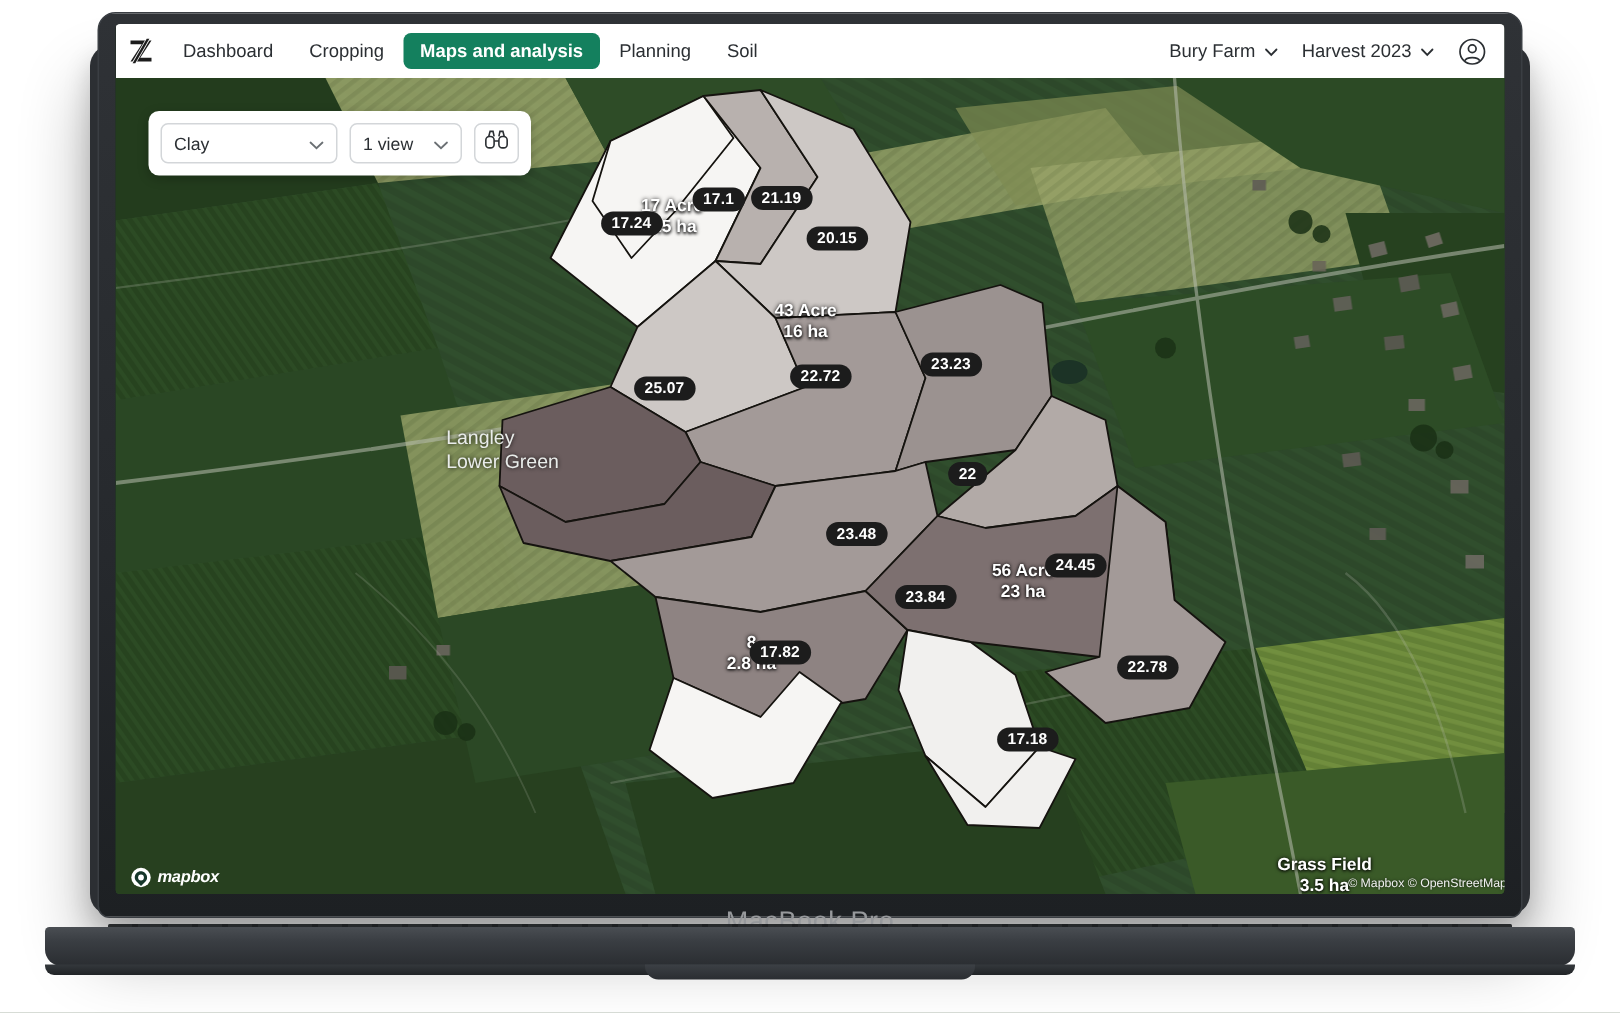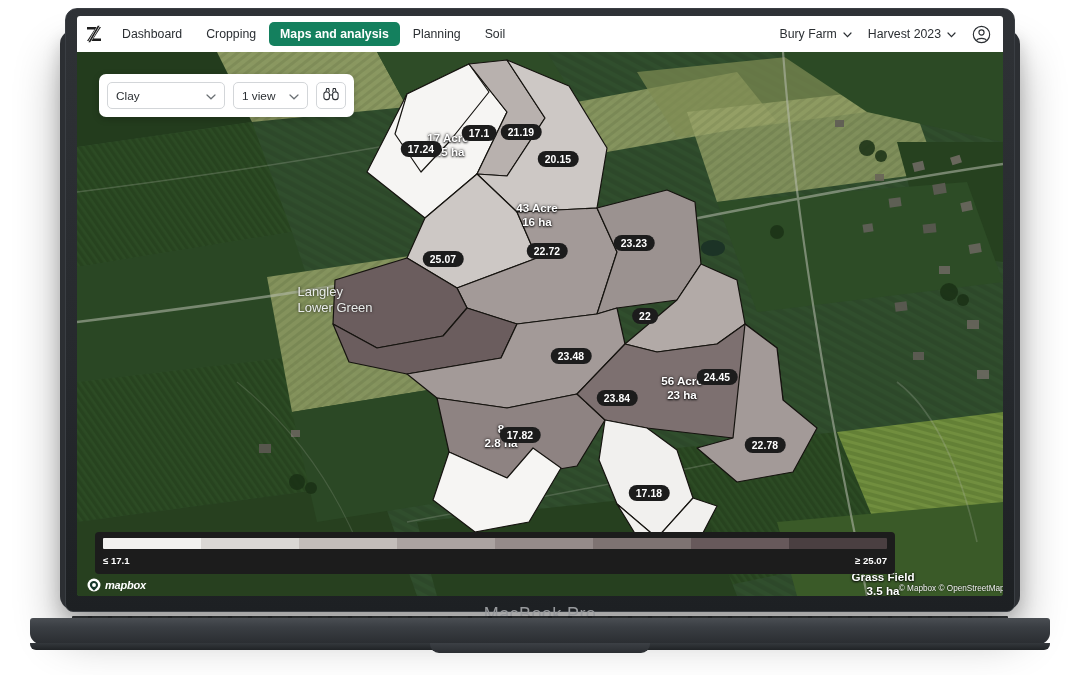--- a/index.html
+++ b/index.html
@@ -406,38 +406,22 @@
       <div class="pill" style="left:481px; top:107px;">20.15</div>
       <div class="pill" style="left:557px; top:155px;margin-top:36px;">23.23</div>
       <div class="pill" style="left:470px; top:199px;">22.72</div>
       <div class="pill" style="left:366px; top:207px;">25.07</div>
       <div class="pill" style="left:494px; top:304px;">23.48</div>
       <div class="pill" style="left:568px; top:264px;">22</div>
       <div class="pill" style="left:540px; top:346px;">23.84</div>
       <div class="pill" style="left:640px; top:325px;">24.45</div>
       <div class="pill" style="left:688px; top:383px;margin-top:10px;">22.78</div>
       <div class="pill" style="left:443px; top:383px;">17.82</div>
-      <div class="pill" style="left:572px; top:441px;">17.18</div>
-
-      <div class="legend">
-        <div class="ramp" id="ramp">
-            <div style="background: rgb(242, 241, 239);"></div>
-            <div style="background: rgb(218, 215, 212);"></div>
-            <div style="background: rgb(195, 189, 186);"></div>
-            <div style="background: rgb(171, 163, 161);"></div>
-            <div style="background: rgb(149, 139, 138);"></div>
-            <div style="background: rgb(126, 115, 114);"></div>
-            <div style="background: rgb(103, 89, 91);"></div>
-            <div style="background: rgb(74, 63, 65);"></div>
-          </div>
-        <div class="legend-row">
-          <span>≤ 17.1</span>
-          <span>≥ 25.07</span>
-        </div>
-      </div>
+      <div class="pill" style="left:608px; top:441px;">17.18</div>
+
 
       <div class="mapctl gear">
         <div class="ctl-btn">
           <span>
             <svg width="12" height="12" viewBox="0 0 14 14">
               <path d="M7 0.8 L8.2 2.1 L10 1.6 L10.4 3.4 L12.2 3.9 L11.6 5.7 L12.9 7 L11.6 8.3 L12.2 10.1 L10.4 10.6 L10 12.4 L8.2 11.9 L7 13.2 L5.8 11.9 L4 12.4 L3.6 10.6 L1.8 10.1 L2.4 8.3 L1.1 7 L2.4 5.7 L1.8 3.9 L3.6 3.4 L4 1.6 L5.8 2.1 Z" fill="#2b2f33"></path>
               <circle cx="7" cy="7" r="2.1" fill="#fff"></circle>
             </svg>
           </span>
         </div>

